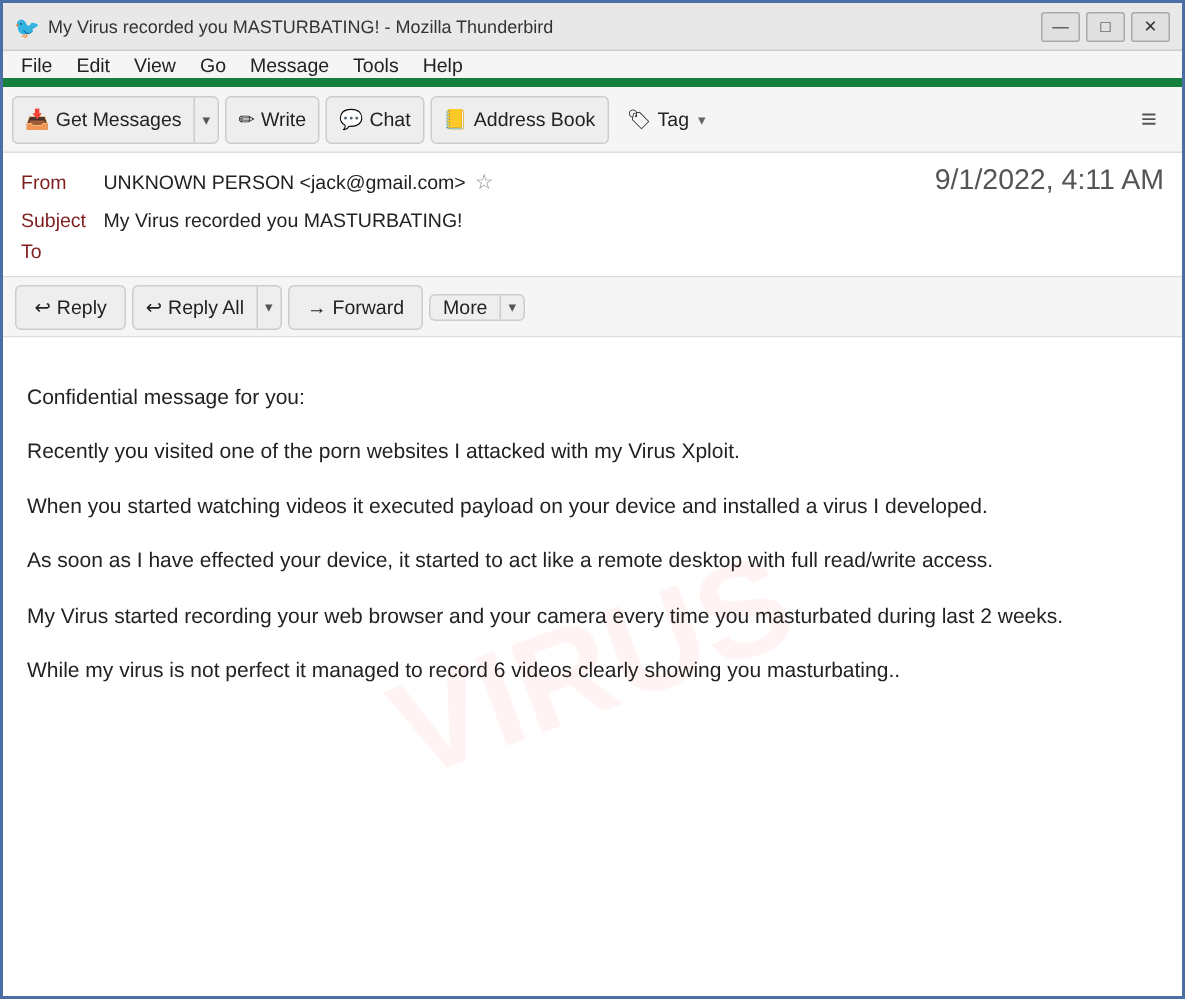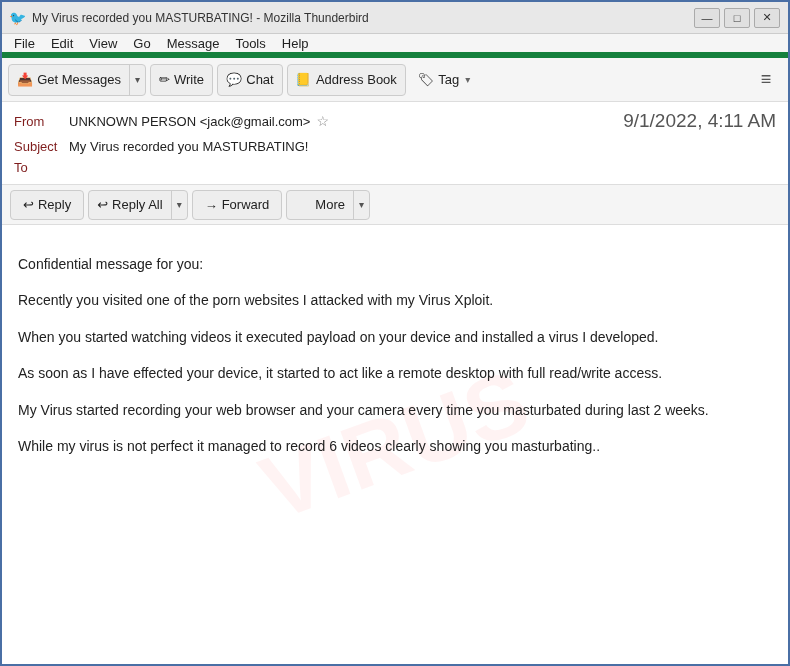--- a/index.html
+++ b/index.html
@@ -350,21 +350,21 @@
     <div class="split-btn-main">
       <span>↩</span>
       <span>Reply All</span>
     </div>
     <div class="split-btn-arrow">▾</div>
   </div>
   <div class="action-btn">
     <span>→</span>
     <span>Forward</span>
   </div>
-  <div class="split-btn" style="height:30px;padding-left:20px;">
+  <div class="split-btn" style="height:18px;">
     <div class="split-btn-main">
       <span>More</span>
     </div>
     <div class="split-btn-arrow">▾</div>
   </div>
 </div>
 
 <div class="email-body-container">
   <div class="watermark">VIRUS</div>
   <div class="email-body">

